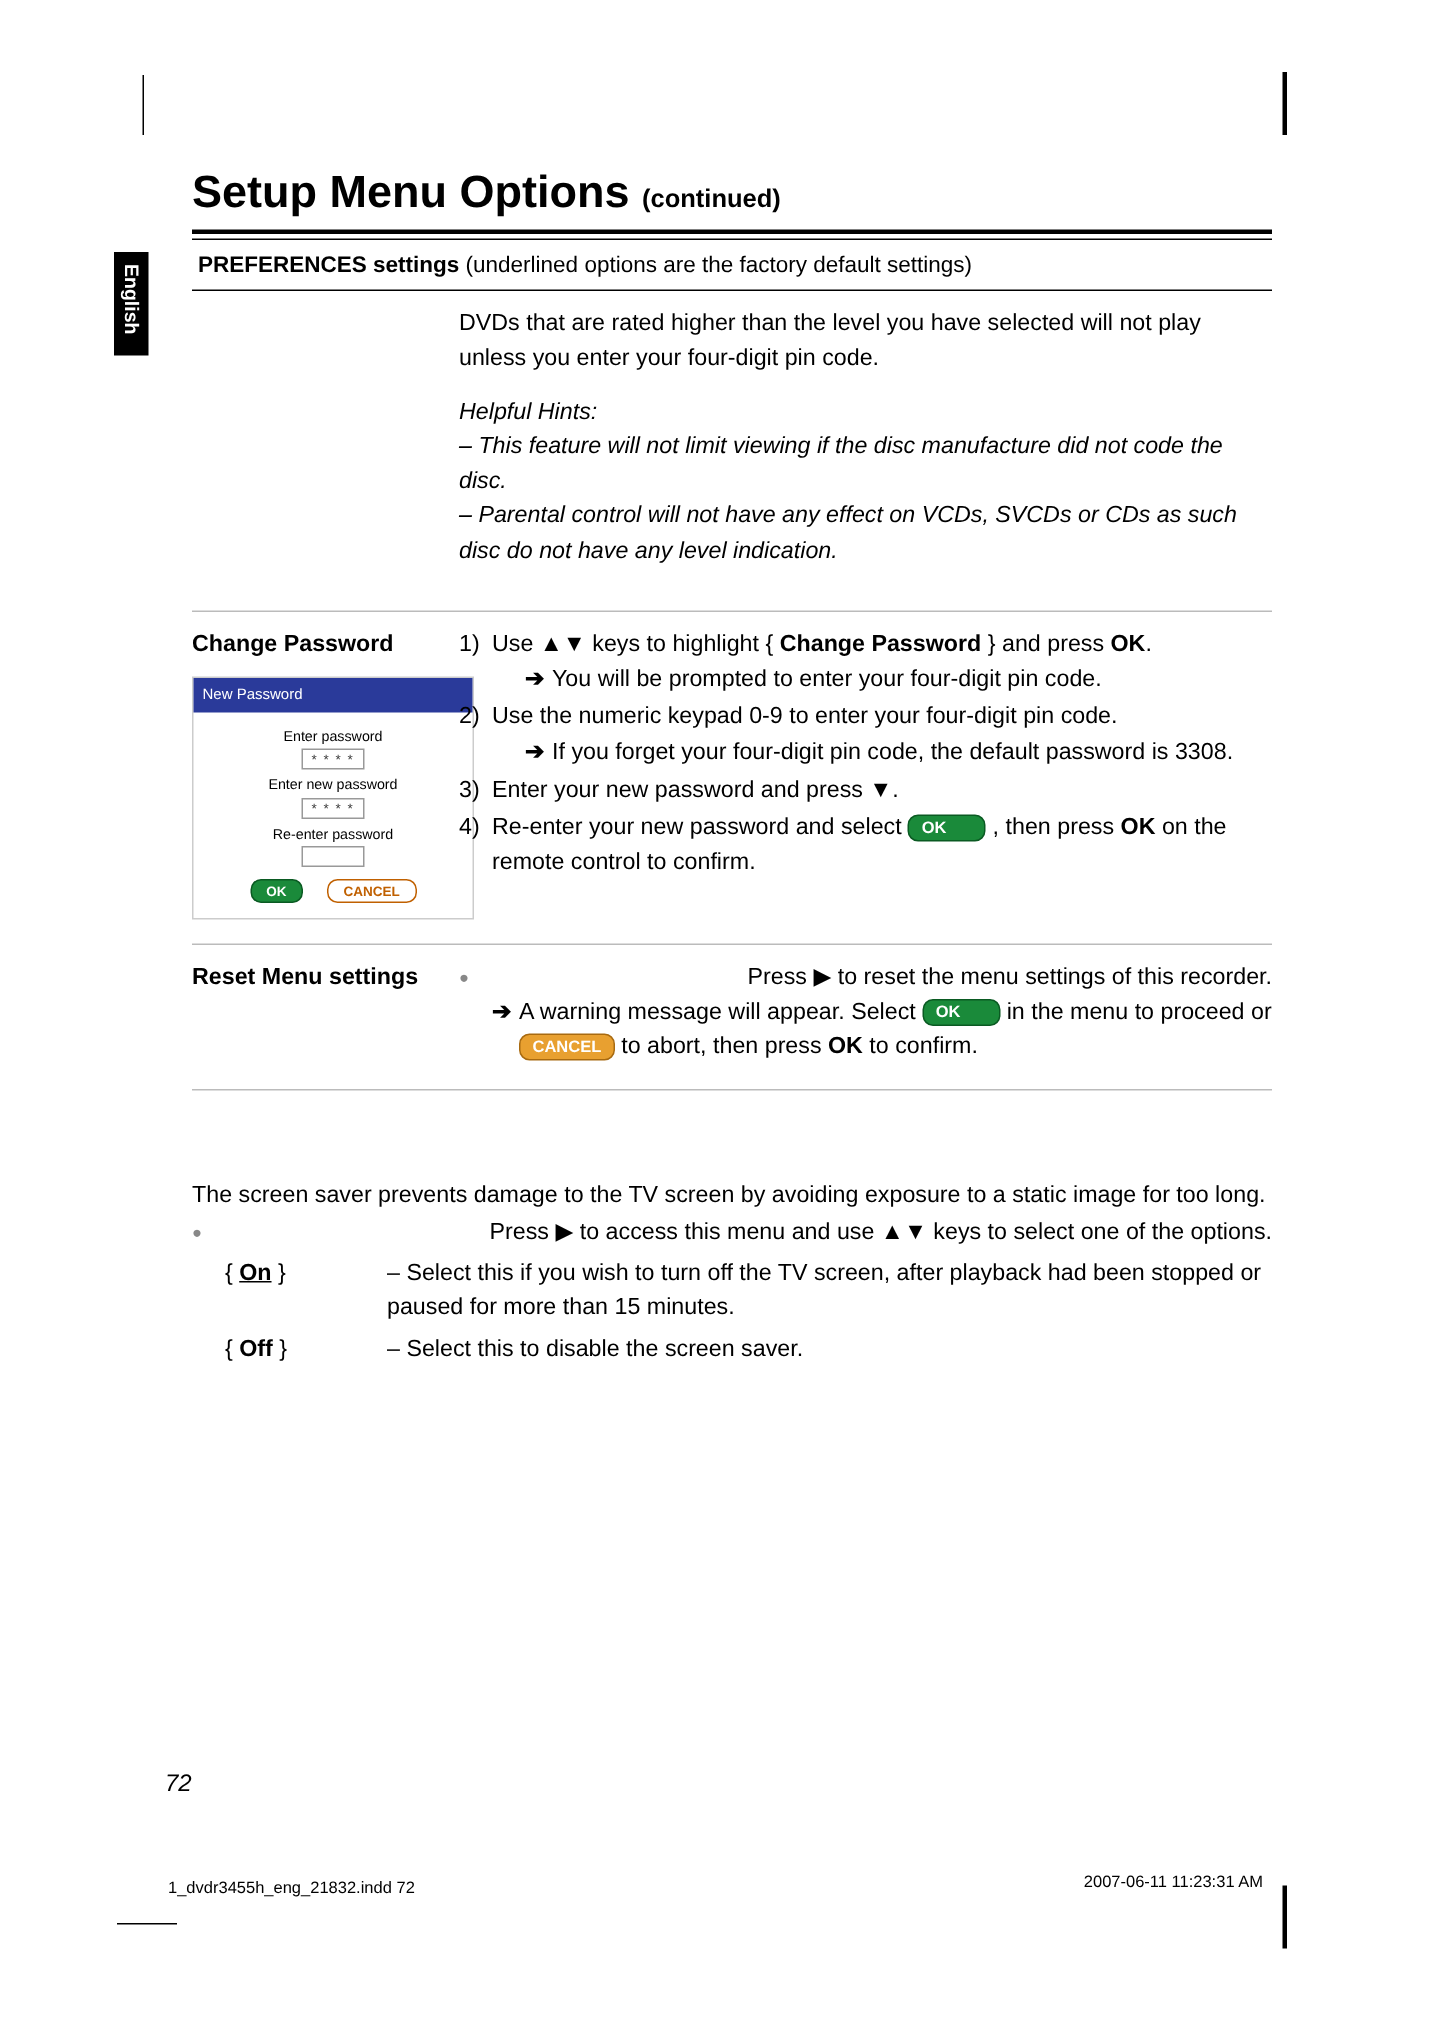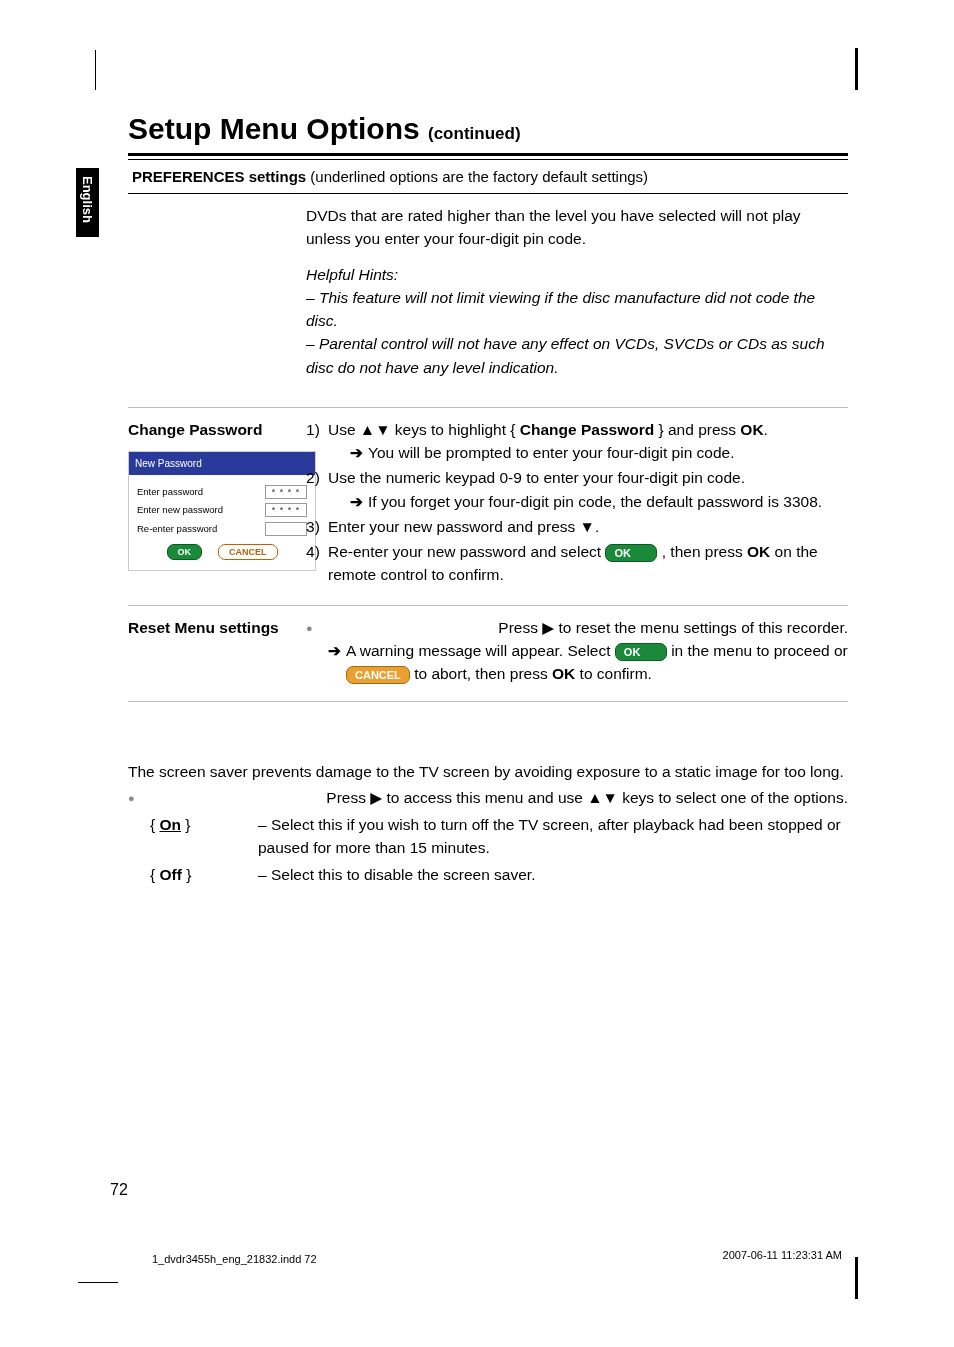--- a/index.html
+++ b/index.html
@@ -90,39 +90,40 @@
     font-size:9.5px;
   }
   .pw-card .card-head {
     background:#2a3a9a; color:#fff;
     padding:4px 6px; font-size:10px;
   }
   .pw-card .card-body { padding:10px 8px; }
   .pw-card .fld {
     display:flex; justify-content:space-between; align-items:center;
     margin-bottom:4px;
+    flex-direction:column;
   }
   .pw-card .fld .box {
     border:1px solid #999; width:42px; height:14px;
     font-size:9px; text-align:center; color:#333; letter-spacing:1px;
   }
   .pw-card .btns { display:flex; gap:16px; justify-content:center; margin-top:8px;}
   .pw-card .mini-pill {
     border-radius:7px; font-size:9px; font-weight:bold;
     padding:0 10px; line-height:14px;
   }
   .pw-card .mini-pill.ok { background:#1a8a3a; color:#fff; border:1px solid #0a5a22;}
   .pw-card .mini-pill.cancel { background:#fff; color:#c06000; border:1px solid #c06000;}
 
   .opt-row { display:flex; margin-top:4px; }
   .opt-key { width:130px; padding-left:22px;}
   .opt-desc { flex:1; }
 
-  .foot-pagenum { position:absolute; left:110px; bottom:148px; font-size:16px; }
-  .foot-file { position:absolute; left:112px; bottom:82px; font-size:11px;margin-left:40px; }
+  .foot-pagenum { position:absolute; left:110px; bottom:148px; font-size:16px;font-style:italic; }
+  .foot-file { position:absolute; left:112px; bottom:82px; font-size:11px; }
   .foot-date { position:absolute; right:112px; bottom:86px; font-size:11px; }
 </style>
 </head>
 <body>
 
 <div class="crop-tl-v"></div>
 <div class="crop-tr"></div>
 <div class="crop-bl"></div>
 <div class="crop-br"></div>
 

